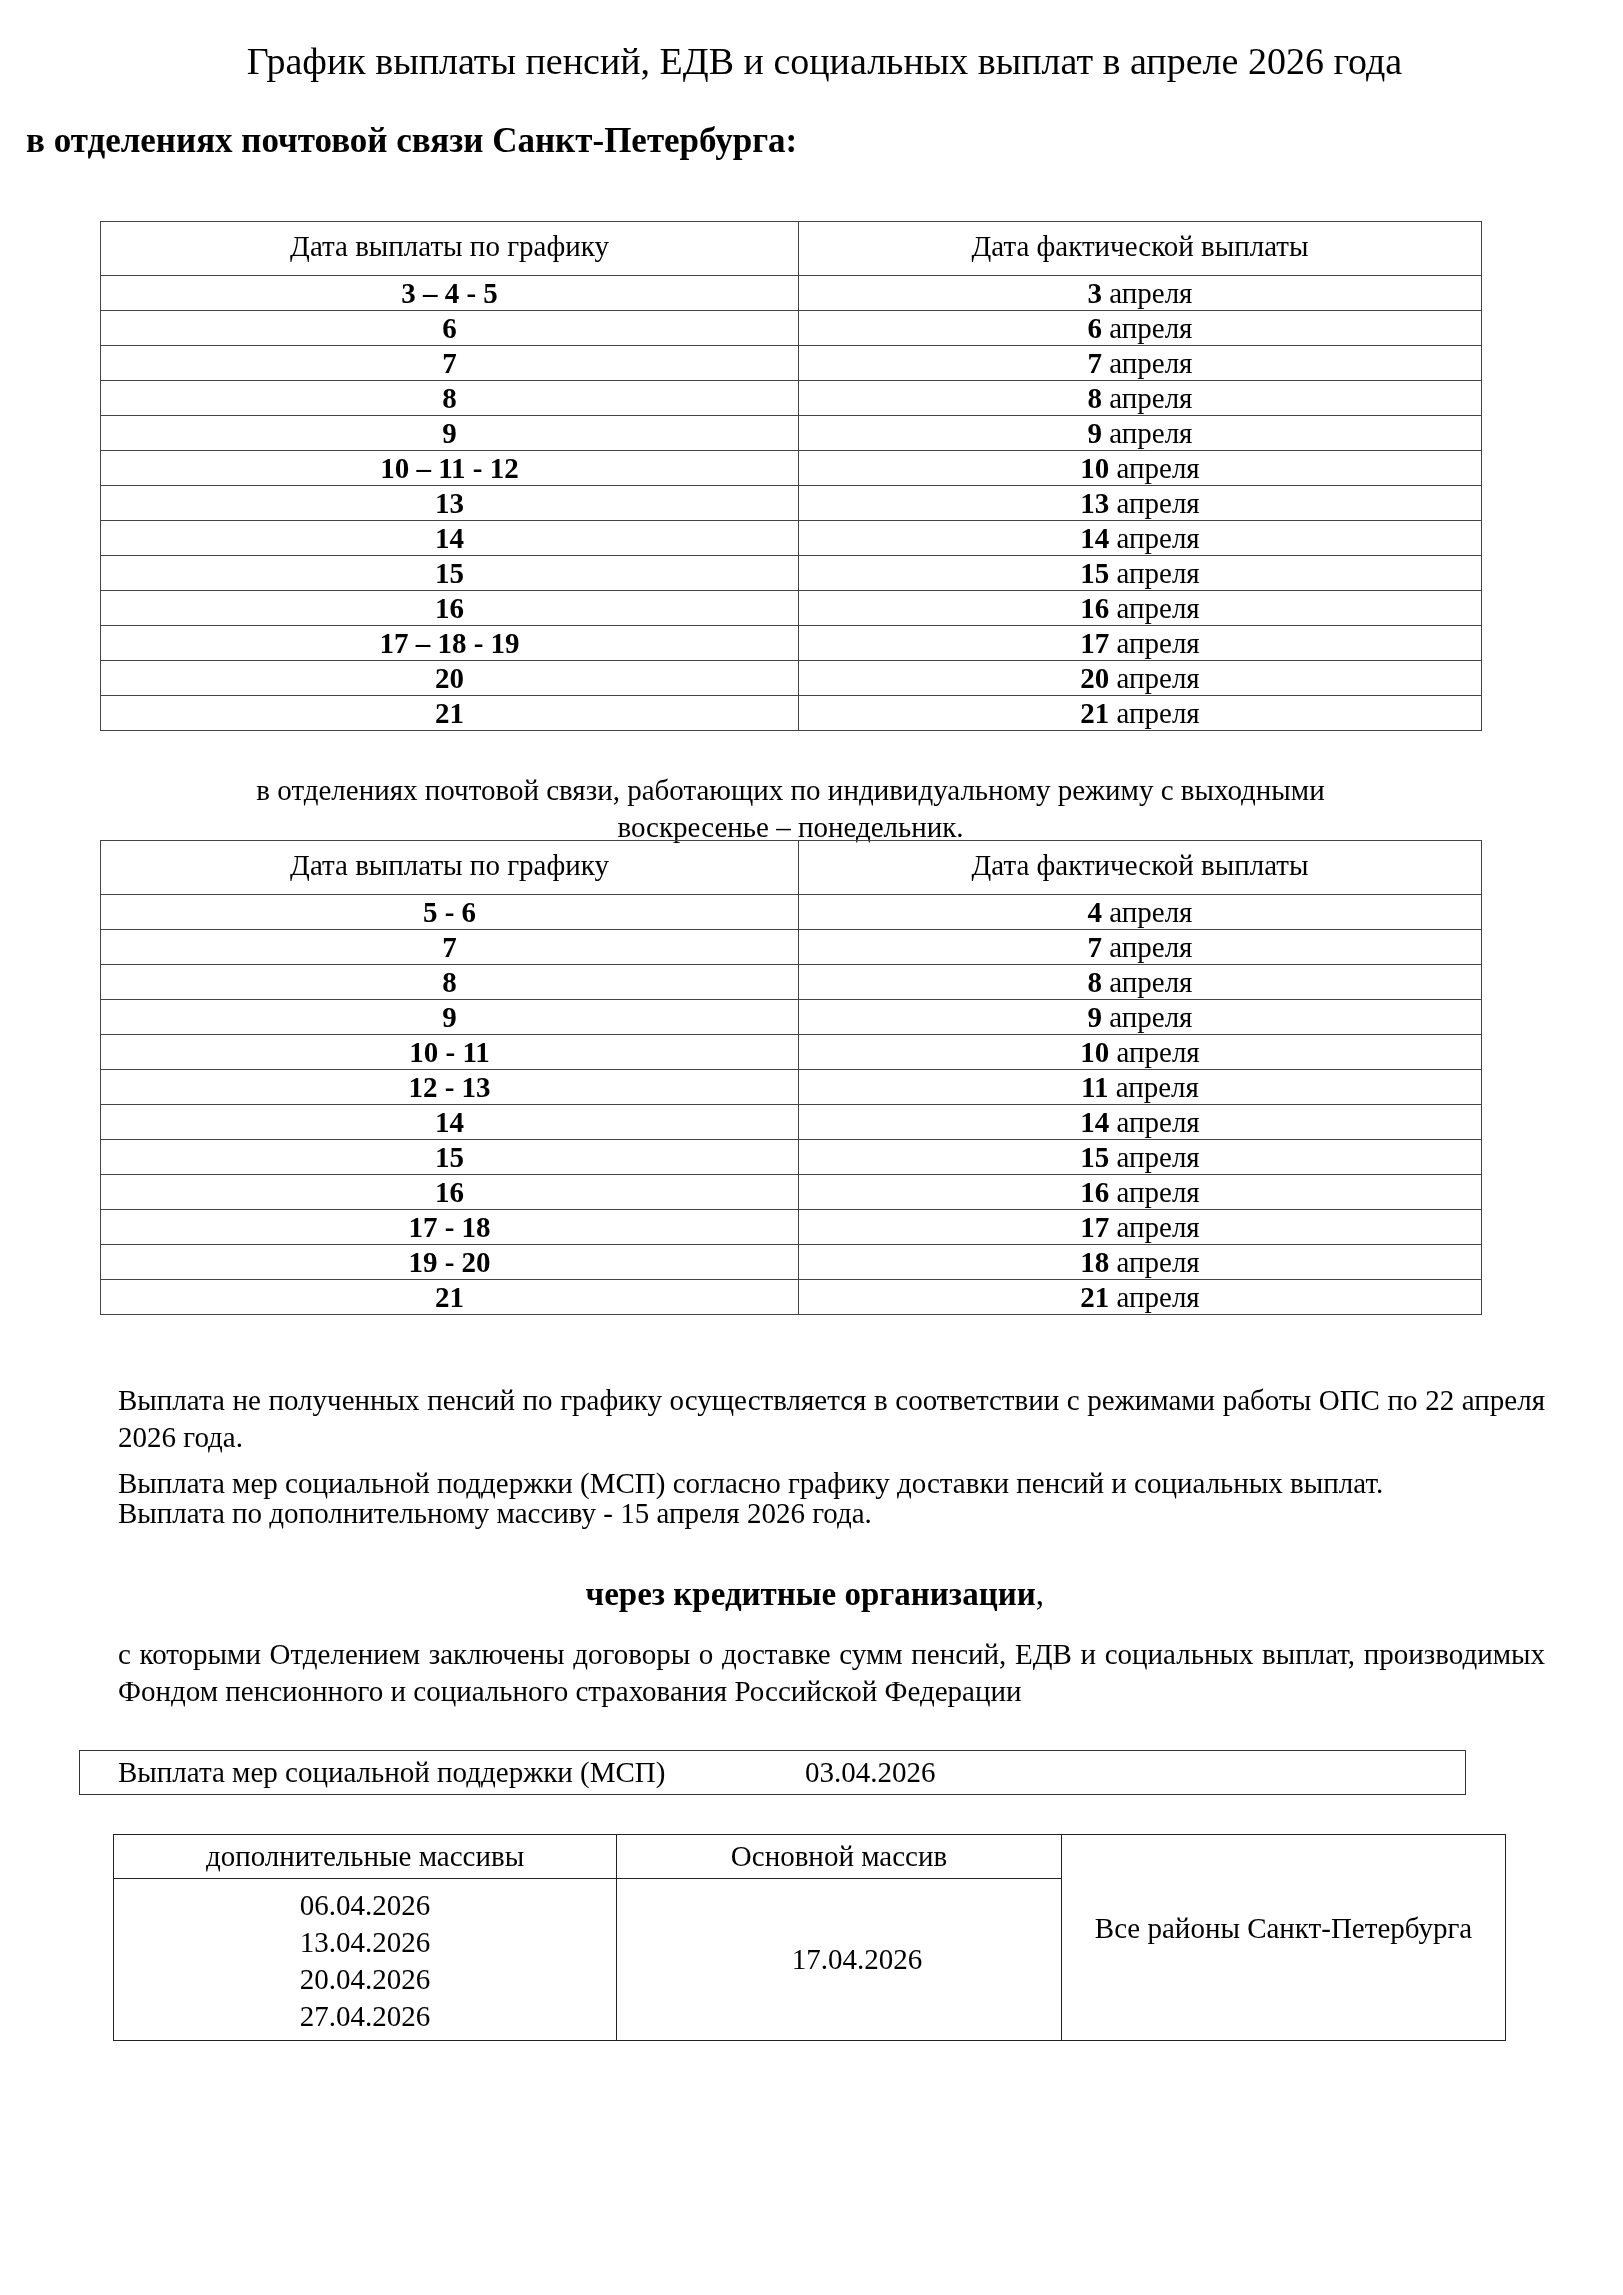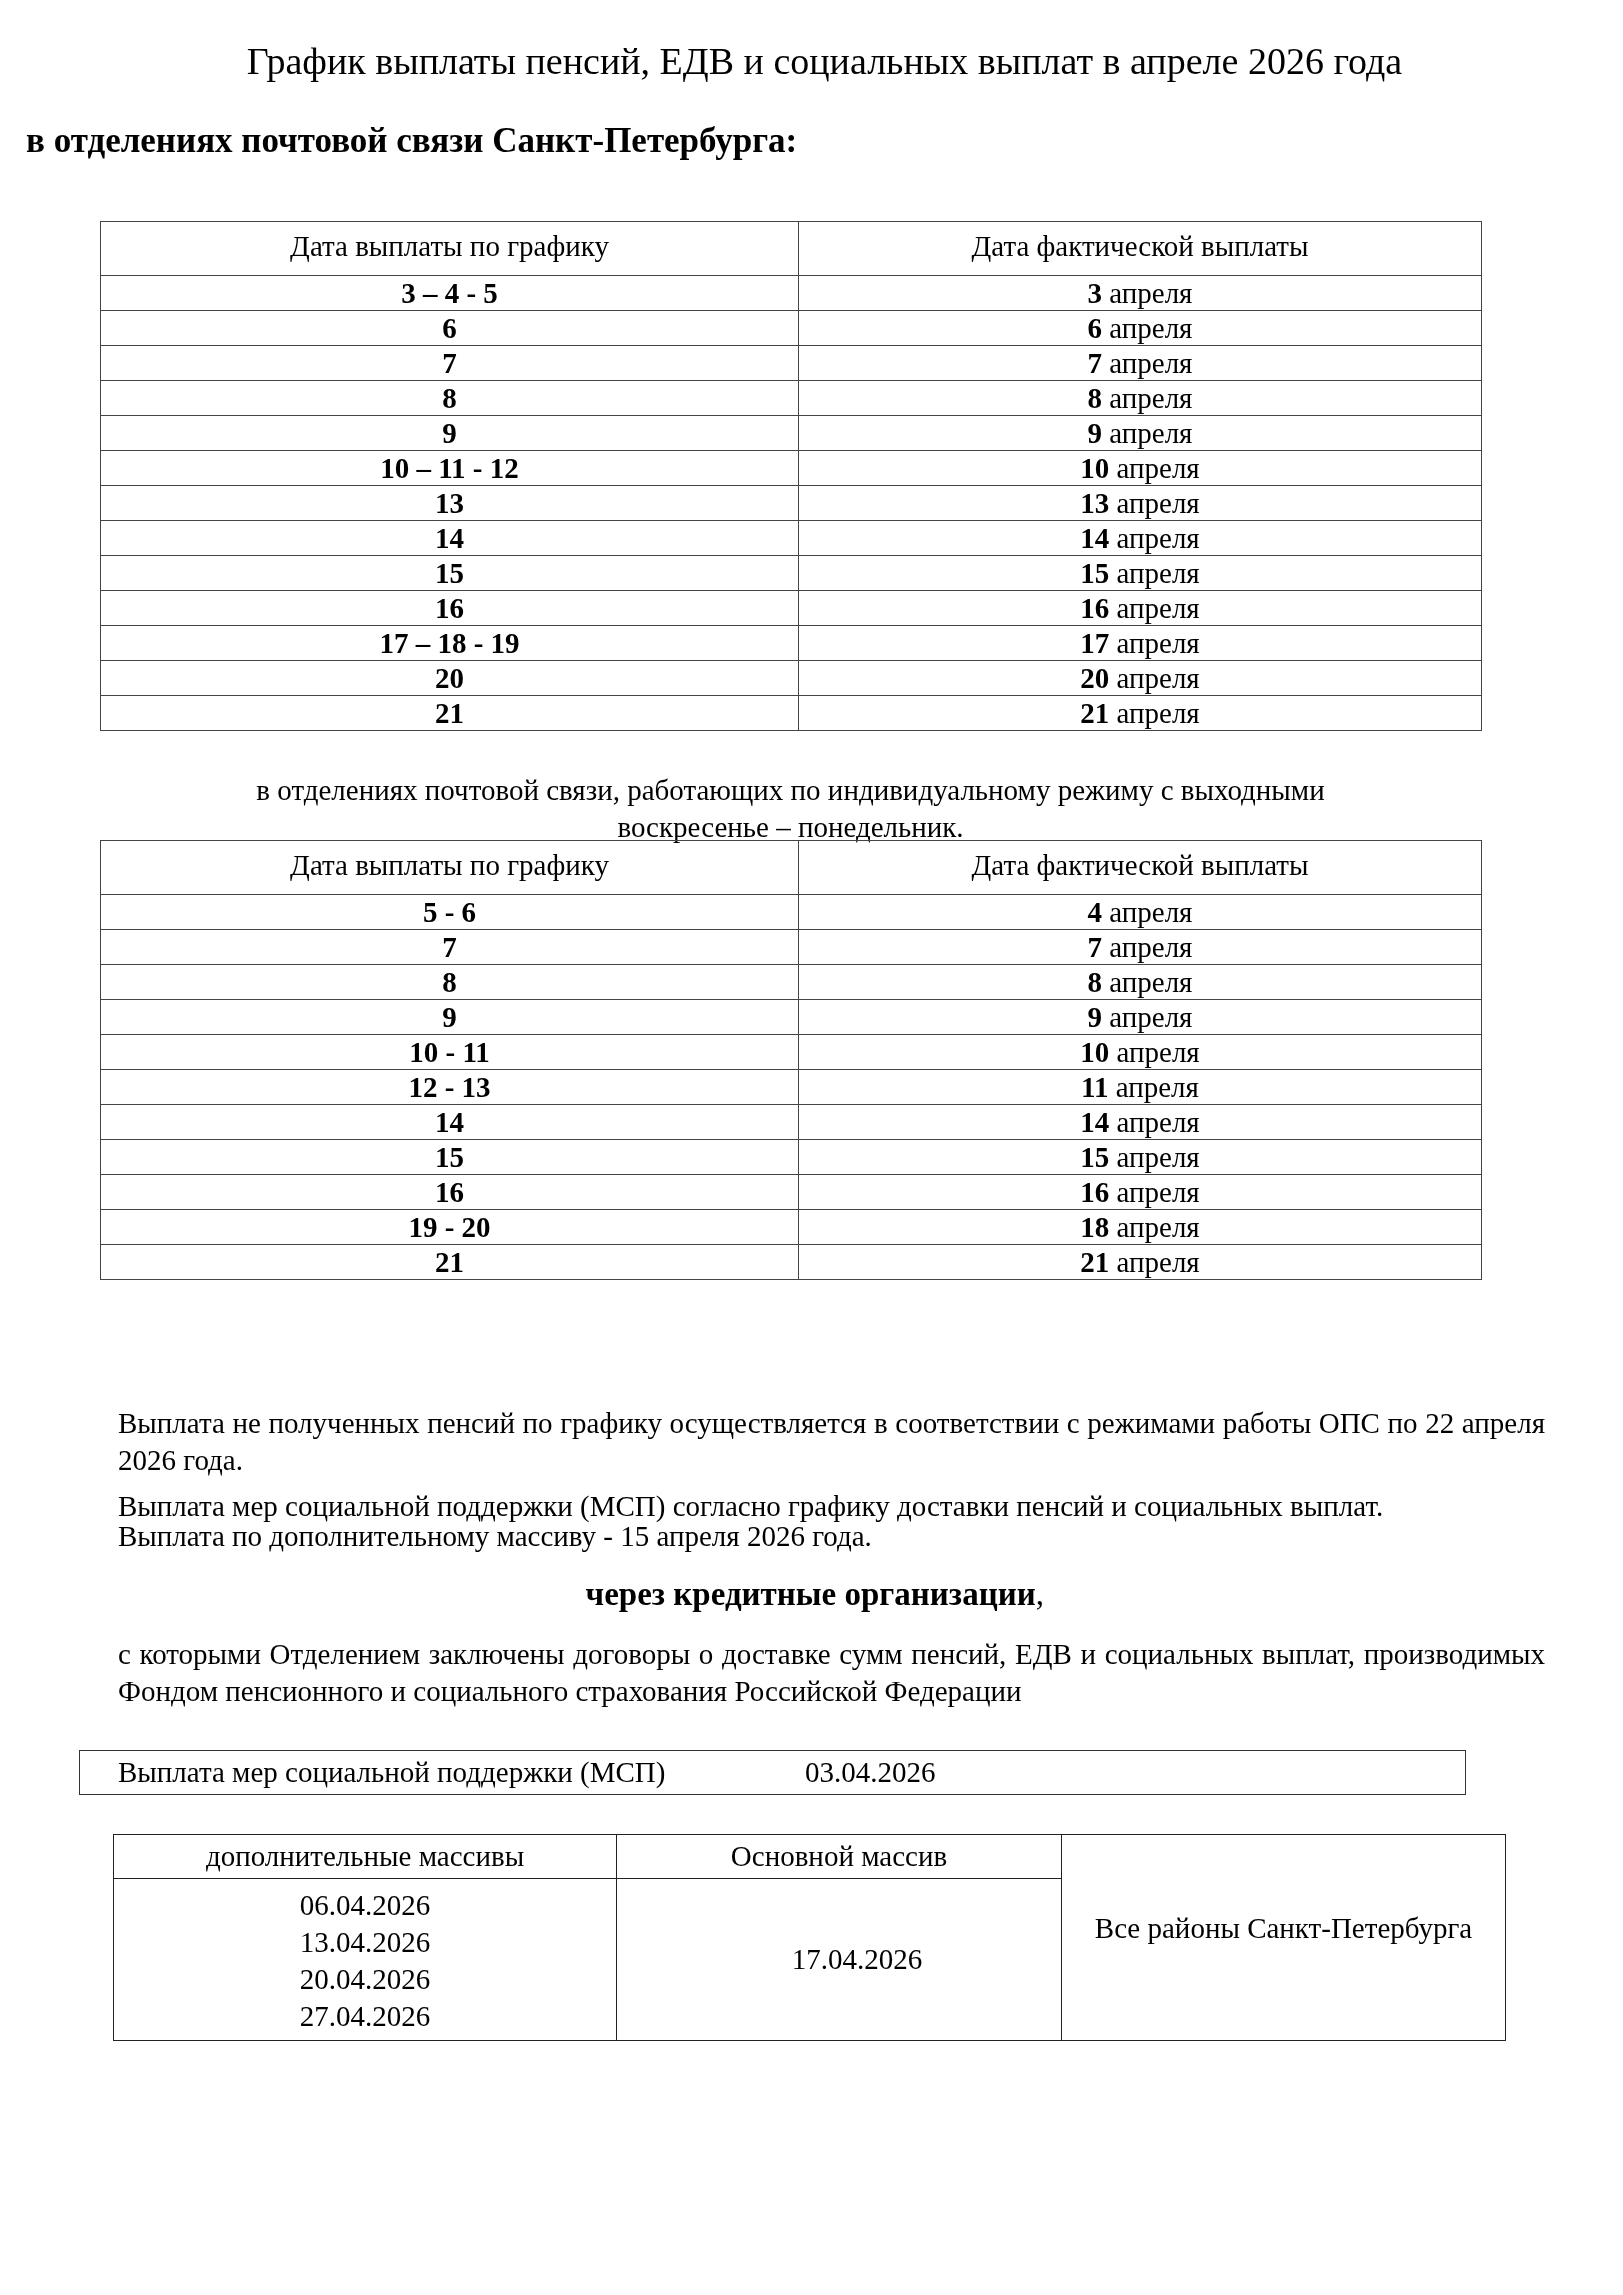--- a/index.html
+++ b/index.html
@@ -19,21 +19,21 @@
   table.sched th { height: 54px; vertical-align: top; padding-top: 6.5px; box-sizing: border-box; }
   table.sched td { height: 34px; }
   table.sched td.sched-date { font-weight: bold; }
   table.sched td.actual b { font-weight: bold; }
   #t1 { left: 100px; top: 221px; width: 1381px; }
   #t2 { left: 100px; top: 840px; width: 1381px; }
   col.c1 { width: 698px; } col.c2 { width: 683px; }
 
   .subtitle { left: 100px; width: 1381px; top: 772px; text-align: center; font-size: 29px; line-height: 37px; }
 
-  .para { left: 118px; width: 1427px; font-size: 29px; line-height: 37px; text-align: justify; margin-top: 23px; }
+  .para { left: 118px; width: 1427px; font-size: 29px; line-height: 37px; text-align: justify; }
   #p1 { top: 1382px; }
   #p2 { top: 1465px; }
   #p3 { top: 1495px; }
 
   .hdr-credit { left: 0; width: 1623px; top: 1573px; text-align: center; font-size: 33px; line-height: 42px; padding-left: 6.5px; box-sizing: border-box; }
   .hdr-credit b { font-weight: bold; }
 
   #p4 { top: 1636px; left: 118px; width: 1427px; font-size: 29px; line-height: 37px; text-align: justify; text-align-last: left; }
 
   .msp-box { left: 79px; top: 1750px; width: 1387px; height: 45px; border: 1.3px solid #333; box-sizing: border-box; font-size: 29px; line-height: 42px; }
@@ -166,20 +166,24 @@
         <td class="sched-date">14</td>
         <td class="actual"><b>14</b> <span>апреля</span></td>
       </tr>
       <tr>
         <td class="sched-date">15</td>
         <td class="actual"><b>15</b> <span>апреля</span></td>
       </tr>
       <tr>
         <td class="sched-date">16</td>
         <td class="actual"><b>16</b> <span>апреля</span></td>
+      </tr>
+      <tr>
+        <td class="sched-date">17 - 18</td>
+        <td class="actual"><b>17</b> <span>апреля</span></td>
       </tr>
       <tr>
         <td class="sched-date">19 - 20</td>
         <td class="actual"><b>18</b> <span>апреля</span></td>
       </tr>
       <tr>
         <td class="sched-date">21</td>
         <td class="actual"><b>21</b> <span>апреля</span></td>
       </tr>
     </tbody>

